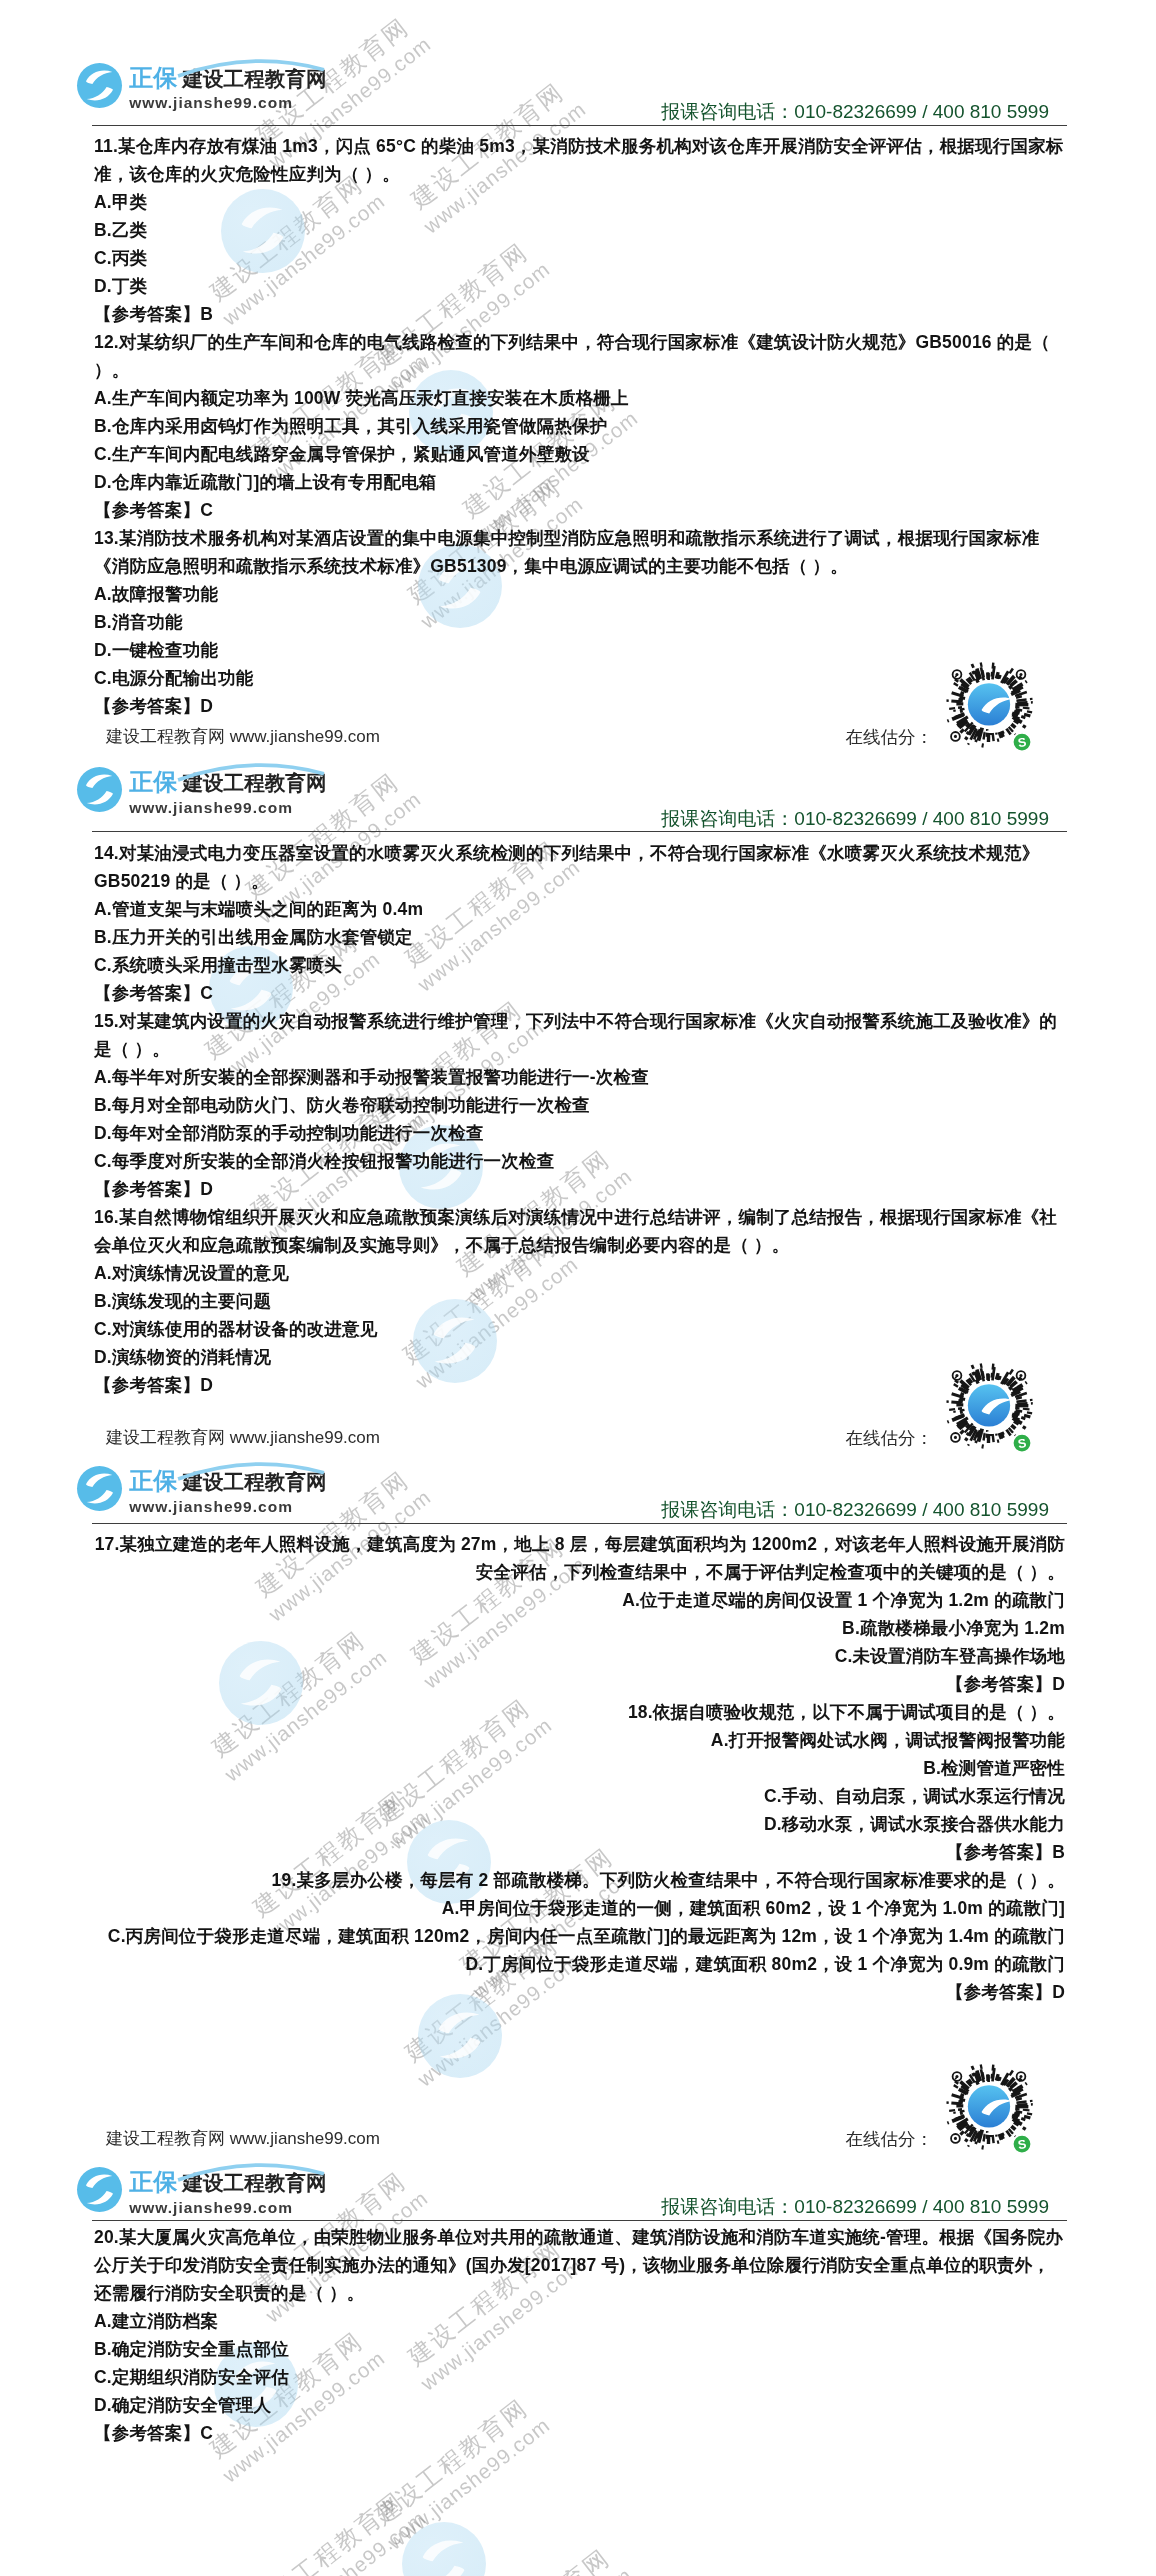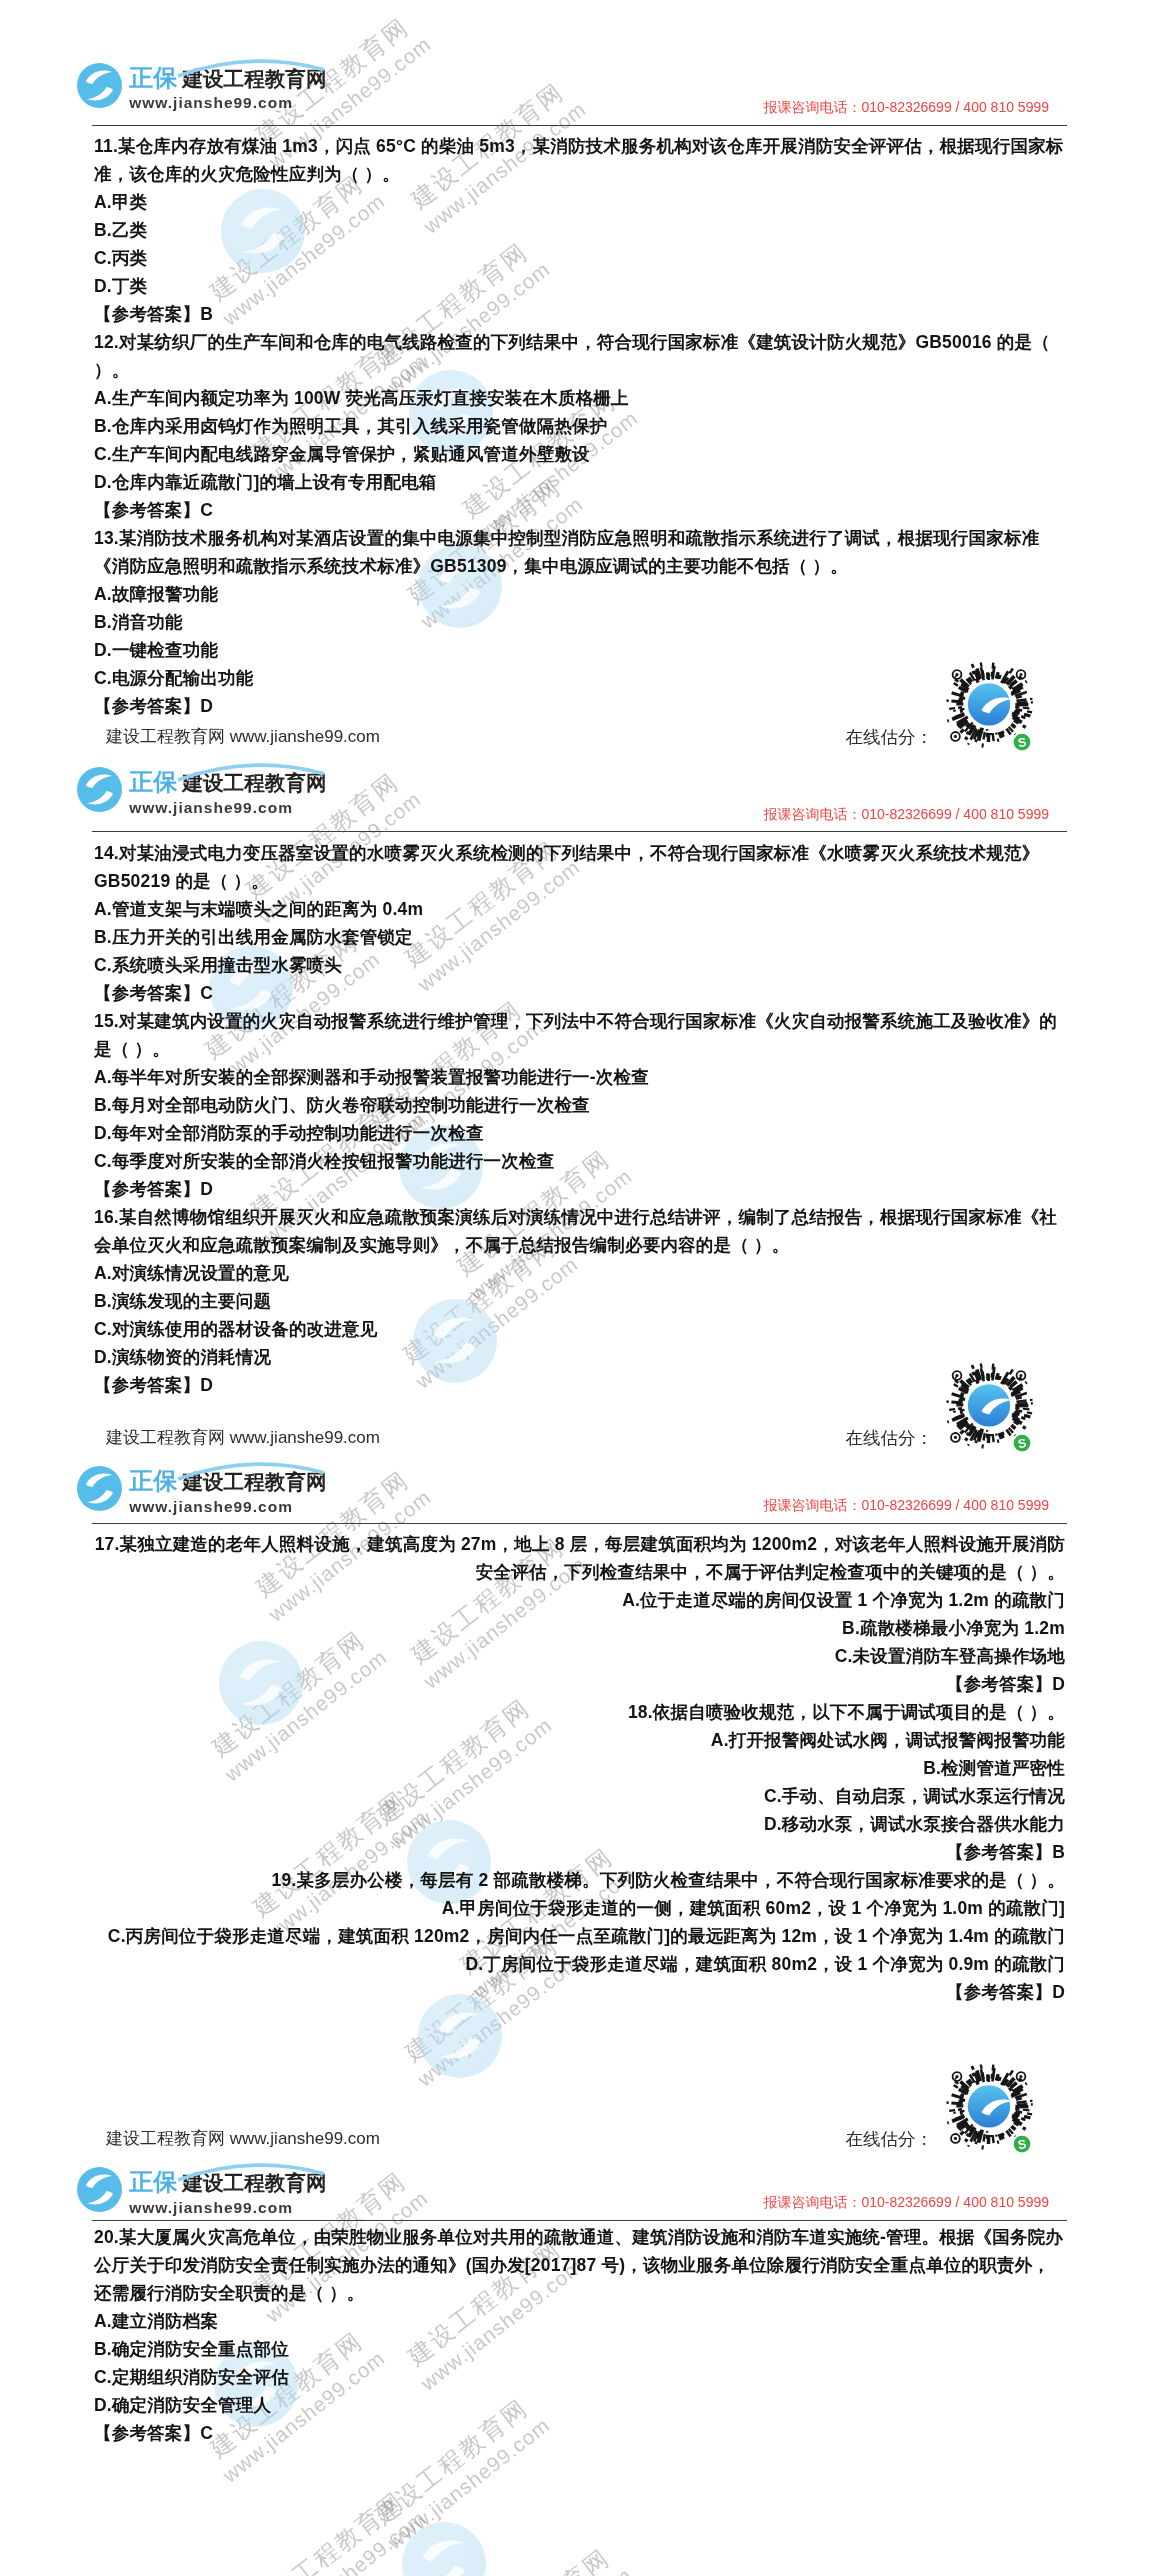--- a/index.html
+++ b/index.html
@@ -24,21 +24,21 @@
   .logo{position:absolute;display:flex;gap:7.2px;}
   .logo-circle{width:45px;height:45px;border-radius:50%;background:#57bce9;flex:0 0 auto;
                display:flex;align-items:center;justify-content:center;}
   .logo-circle svg{width:37px;height:37px;}
   .logo-right{position:relative;padding-top:3.1px;}
   .logo-arc{position:absolute;left:47px;top:-9.3px;width:150px;height:24px;}
   .logo-row1{display:flex;align-items:baseline;gap:5.2px;}
   .brand-cn{font-size:24px;font-weight:bold;color:#4fb1e6;line-height:1;}
   .brand-name{font-size:20.6px;font-weight:bold;color:#232323;line-height:1;}
   .logo-url{font-size:15.5px;font-weight:bold;color:#3a3a3a;letter-spacing:1px;margin-top:4.1px;}
-  .phone{position:absolute;left:93px;width:956px;text-align:right;font-size:14px;color:#ef4444;}
+  .phone{position:absolute;left:93px;width:956px;text-align:right;font-size:19px;color:#14532d;}
   .header-line{position:absolute;left:92px;width:975px;height:0;border-top:1.5px solid #3e3e3e;}
 
   
   .content{position:absolute;left:94px;width:971px;font-weight:bold;}
   .content p{margin:0;font-size:17.5px;line-height:28px;color:#141414;letter-spacing:0.2px;}
 
   
   .footer-site{position:absolute;left:106px;font-size:17px;color:#2c2c2c;}
   .footer-score{position:absolute;right:224px;font-size:17.5px;color:#2c2c2c;text-align:center;}
   .qr{position:absolute;left:945px;width:89px;height:97px;}

